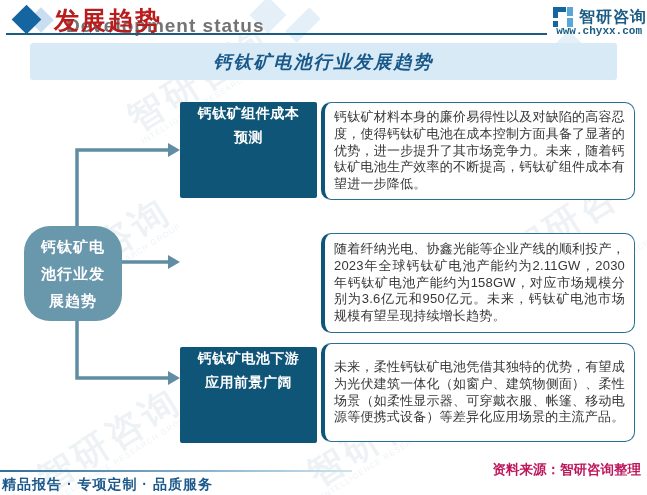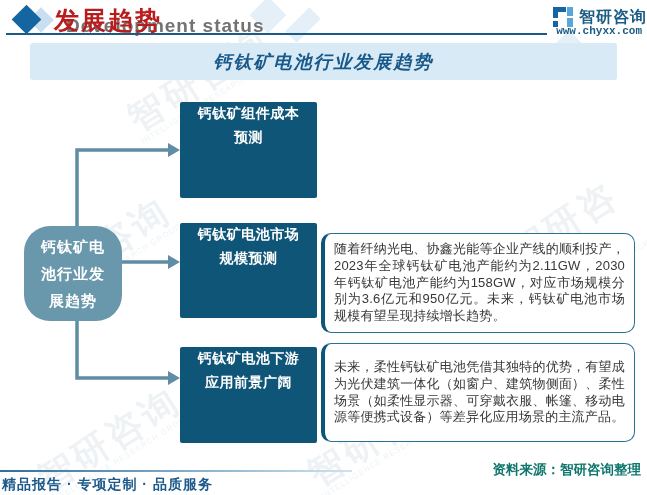--- a/index.html
+++ b/index.html
@@ -89,21 +89,21 @@
   .ft-line {
     position:absolute; left:0; top:470px; width:352px; height:2px;
     background:linear-gradient(to right,#2f6f9a,#cfe3ef); z-index:2;
   }
   .ft-tagline {
     position:absolute; left:2px; top:476px; font-size:14px; font-weight:600;
     color:#1d5a8c; letter-spacing:1px; z-index:2;
   }
   .ft-source {
     position:absolute; right:6px; top:461px; font-size:13.5px; font-weight:600;
-    color:#0f766e; z-index:2;font-family:Liberation Serif, serif;
+    color:#be185d; z-index:2;font-family:Liberation Serif, serif;
   }
 </style>
 </head>
 <body>
 
 <div id="stage">
 
   <div class="wm" style="left:120px; top:60px;">
     <span class="wm-cjk">智研咨询</span>
     <span class="wm-lat">INTELLIGENCE RESEARCH GROUP</span>
@@ -159,25 +159,24 @@
   <div class="root-box">
     <div class="label">钙钛矿电
 池行业发
 展趋势</div>
   </div>
 
   <div class="hbox hbox1">
     <div class="label">钙钛矿组件成本
 预测</div>
   </div>
+  <div class="tbox tbox1">
+    <div class="desc">钙钛矿材料本身的廉价易得性以及对缺陷的高容忍度，使得钙钛矿电池在成本控制方面具备了显著的优势，进一步提升了其市场竞争力。未来，随着钙钛矿电池生产效率的不断提高，钙钛矿组件成本有望进一步降低。</div>
+  </div>
 
-  <div class="hbox hbox2">
-    <div class="label">钙钛矿电池市场
-规模预测</div>
-  </div>
   <div class="tbox tbox2">
     <div class="desc">随着纤纳光电、协鑫光能等企业产线的顺利投产，2023年全球钙钛矿电池产能约为2.11GW，2030年钙钛矿电池产能约为158GW，对应市场规模分别为3.6亿元和950亿元。未来，钙钛矿电池市场规模有望呈现持续增长趋势。</div>
   </div>
 
   <div class="hbox hbox3">
     <div class="label">钙钛矿电池下游
 应用前景广阔</div>
   </div>
   <div class="tbox tbox3">
     <div class="desc">未来，柔性钙钛矿电池凭借其独特的优势，有望成为光伏建筑一体化（如窗户、建筑物侧面）、柔性场景（如柔性显示器、可穿戴衣服、帐篷、移动电源等便携式设备）等差异化应用场景的主流产品。</div>

